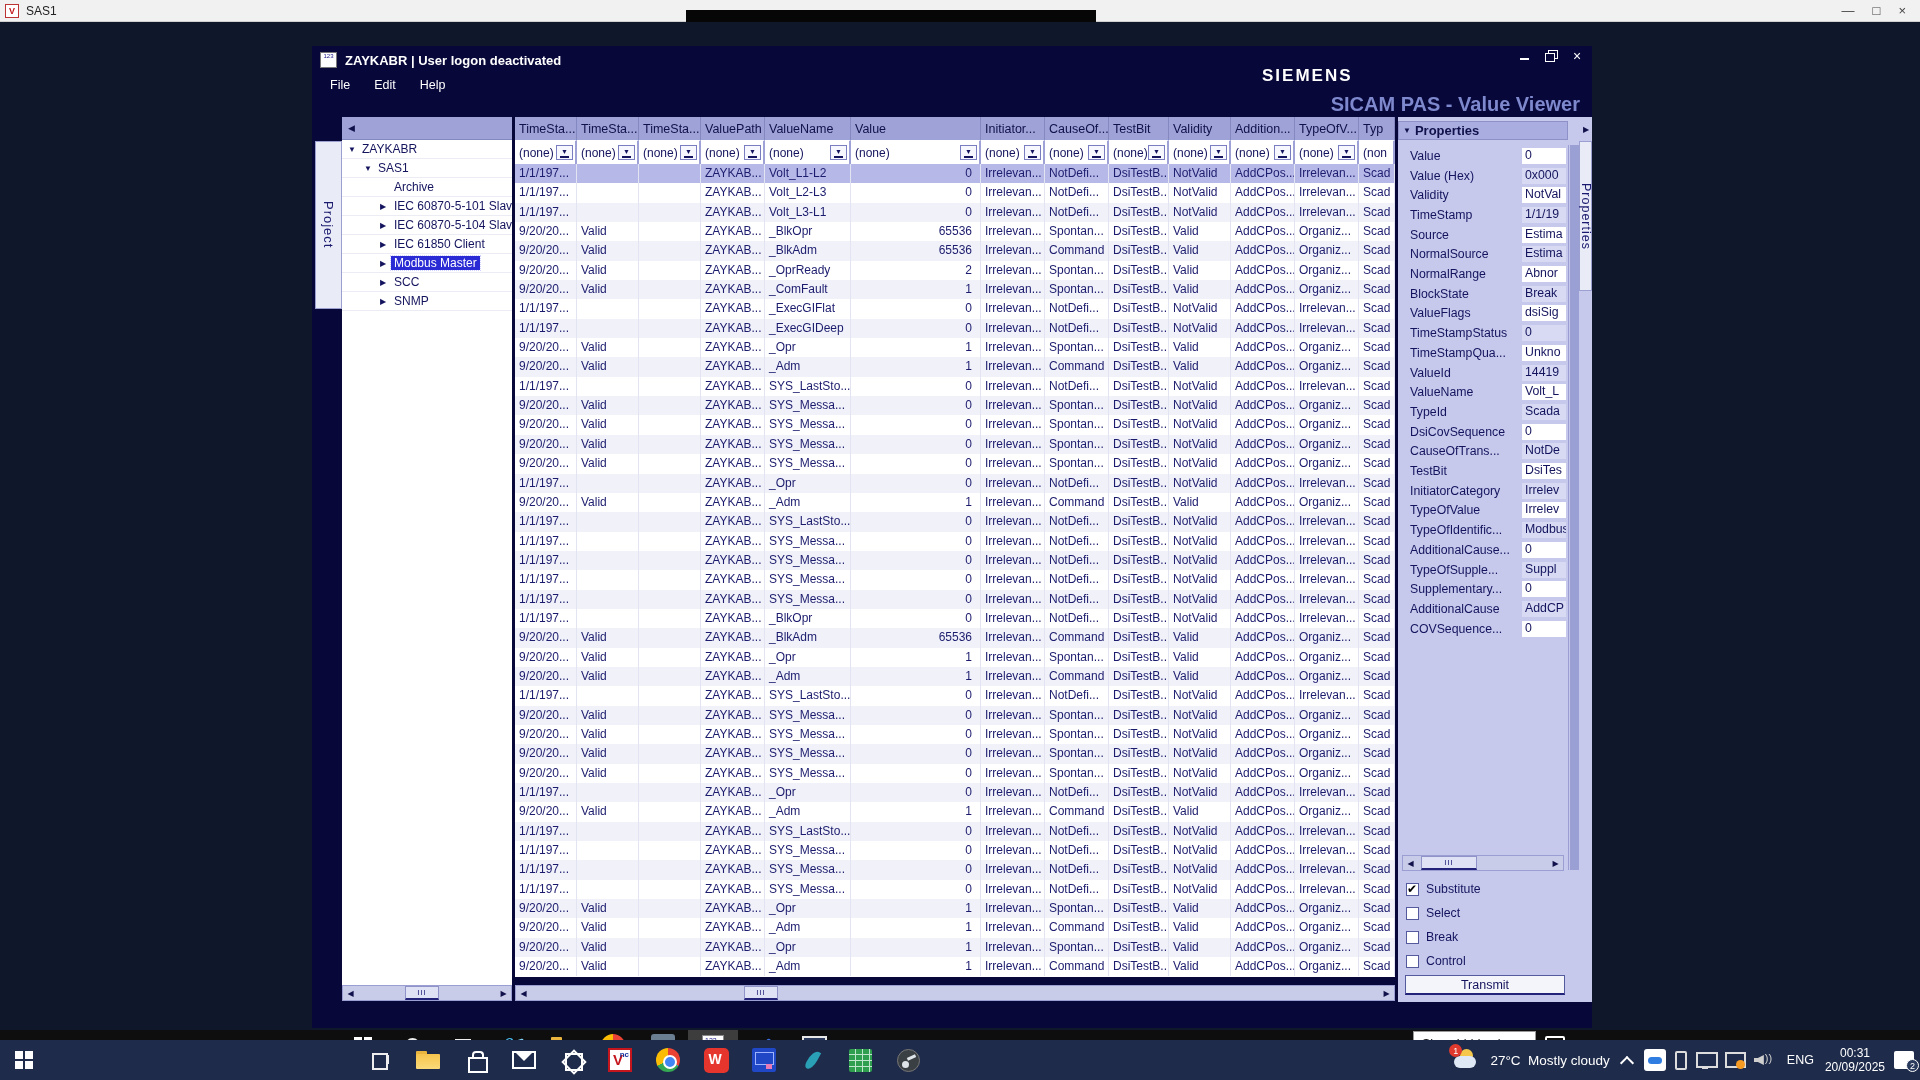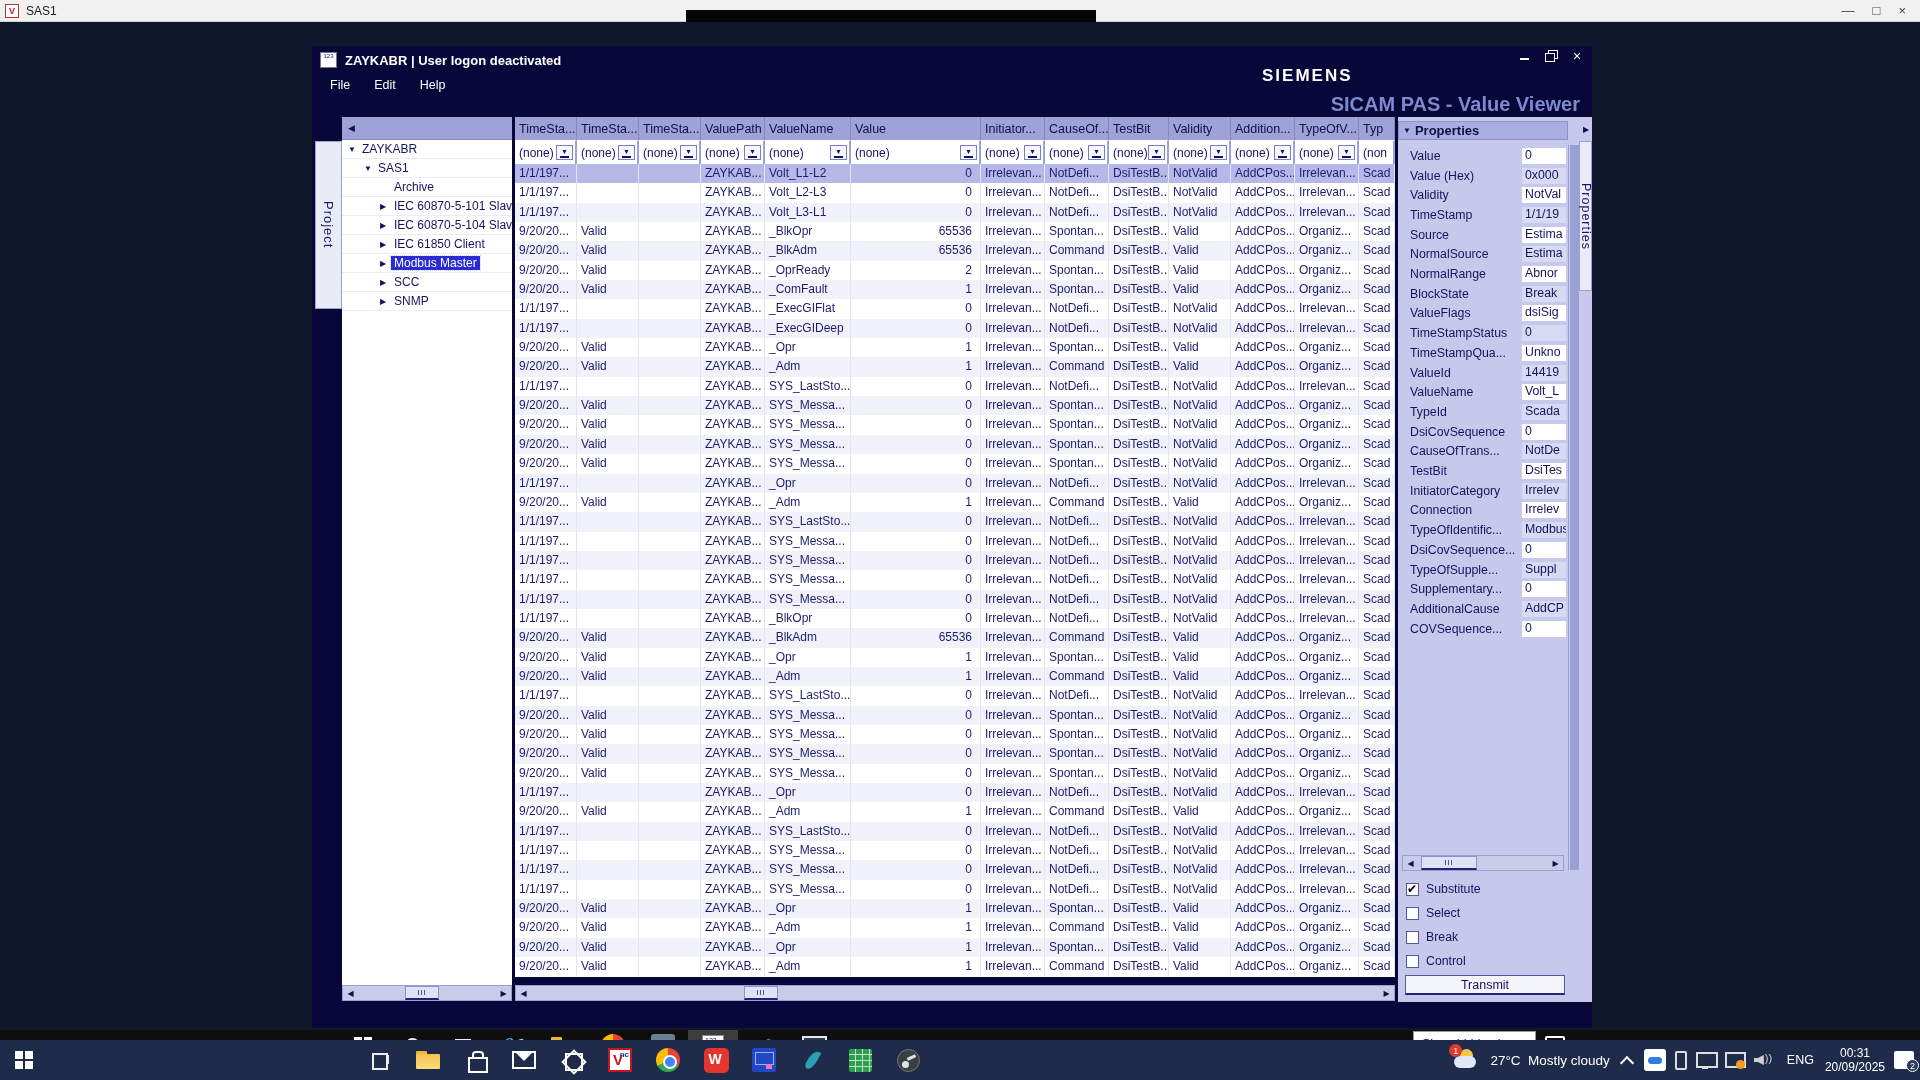--- a/index.html
+++ b/index.html
@@ -1125,29 +1125,29 @@
             </div>
             <div class="prow" style="top: 344.2px;">
               <span class="plabel">TestBit</span>
               <span class="pval">DsiTes</span>
             </div>
             <div class="prow" style="top: 363.9px;">
               <span class="plabel">InitiatorCategory</span>
               <span class="pval alt">Irrelev</span>
             </div>
             <div class="prow" style="top: 383.6px;">
-              <span class="plabel">Connection</span>
+              <span class="plabel">TypeOfValue</span>
               <span class="pval">Irrelev</span>
             </div>
             <div class="prow" style="top: 403.3px;">
               <span class="plabel">TypeOfIdentific...</span>
               <span class="pval alt">Modbus</span>
             </div>
             <div class="prow" style="top: 423px;">
-              <span class="plabel">DsiCovSequence...</span>
+              <span class="plabel">AdditionalCause...</span>
               <span class="pval">0</span>
             </div>
             <div class="prow" style="top: 442.7px;">
               <span class="plabel">TypeOfSupple...</span>
               <span class="pval alt">Suppl</span>
             </div>
             <div class="prow" style="top: 462.4px;">
               <span class="plabel">Supplementary...</span>
               <span class="pval">0</span>
             </div>

